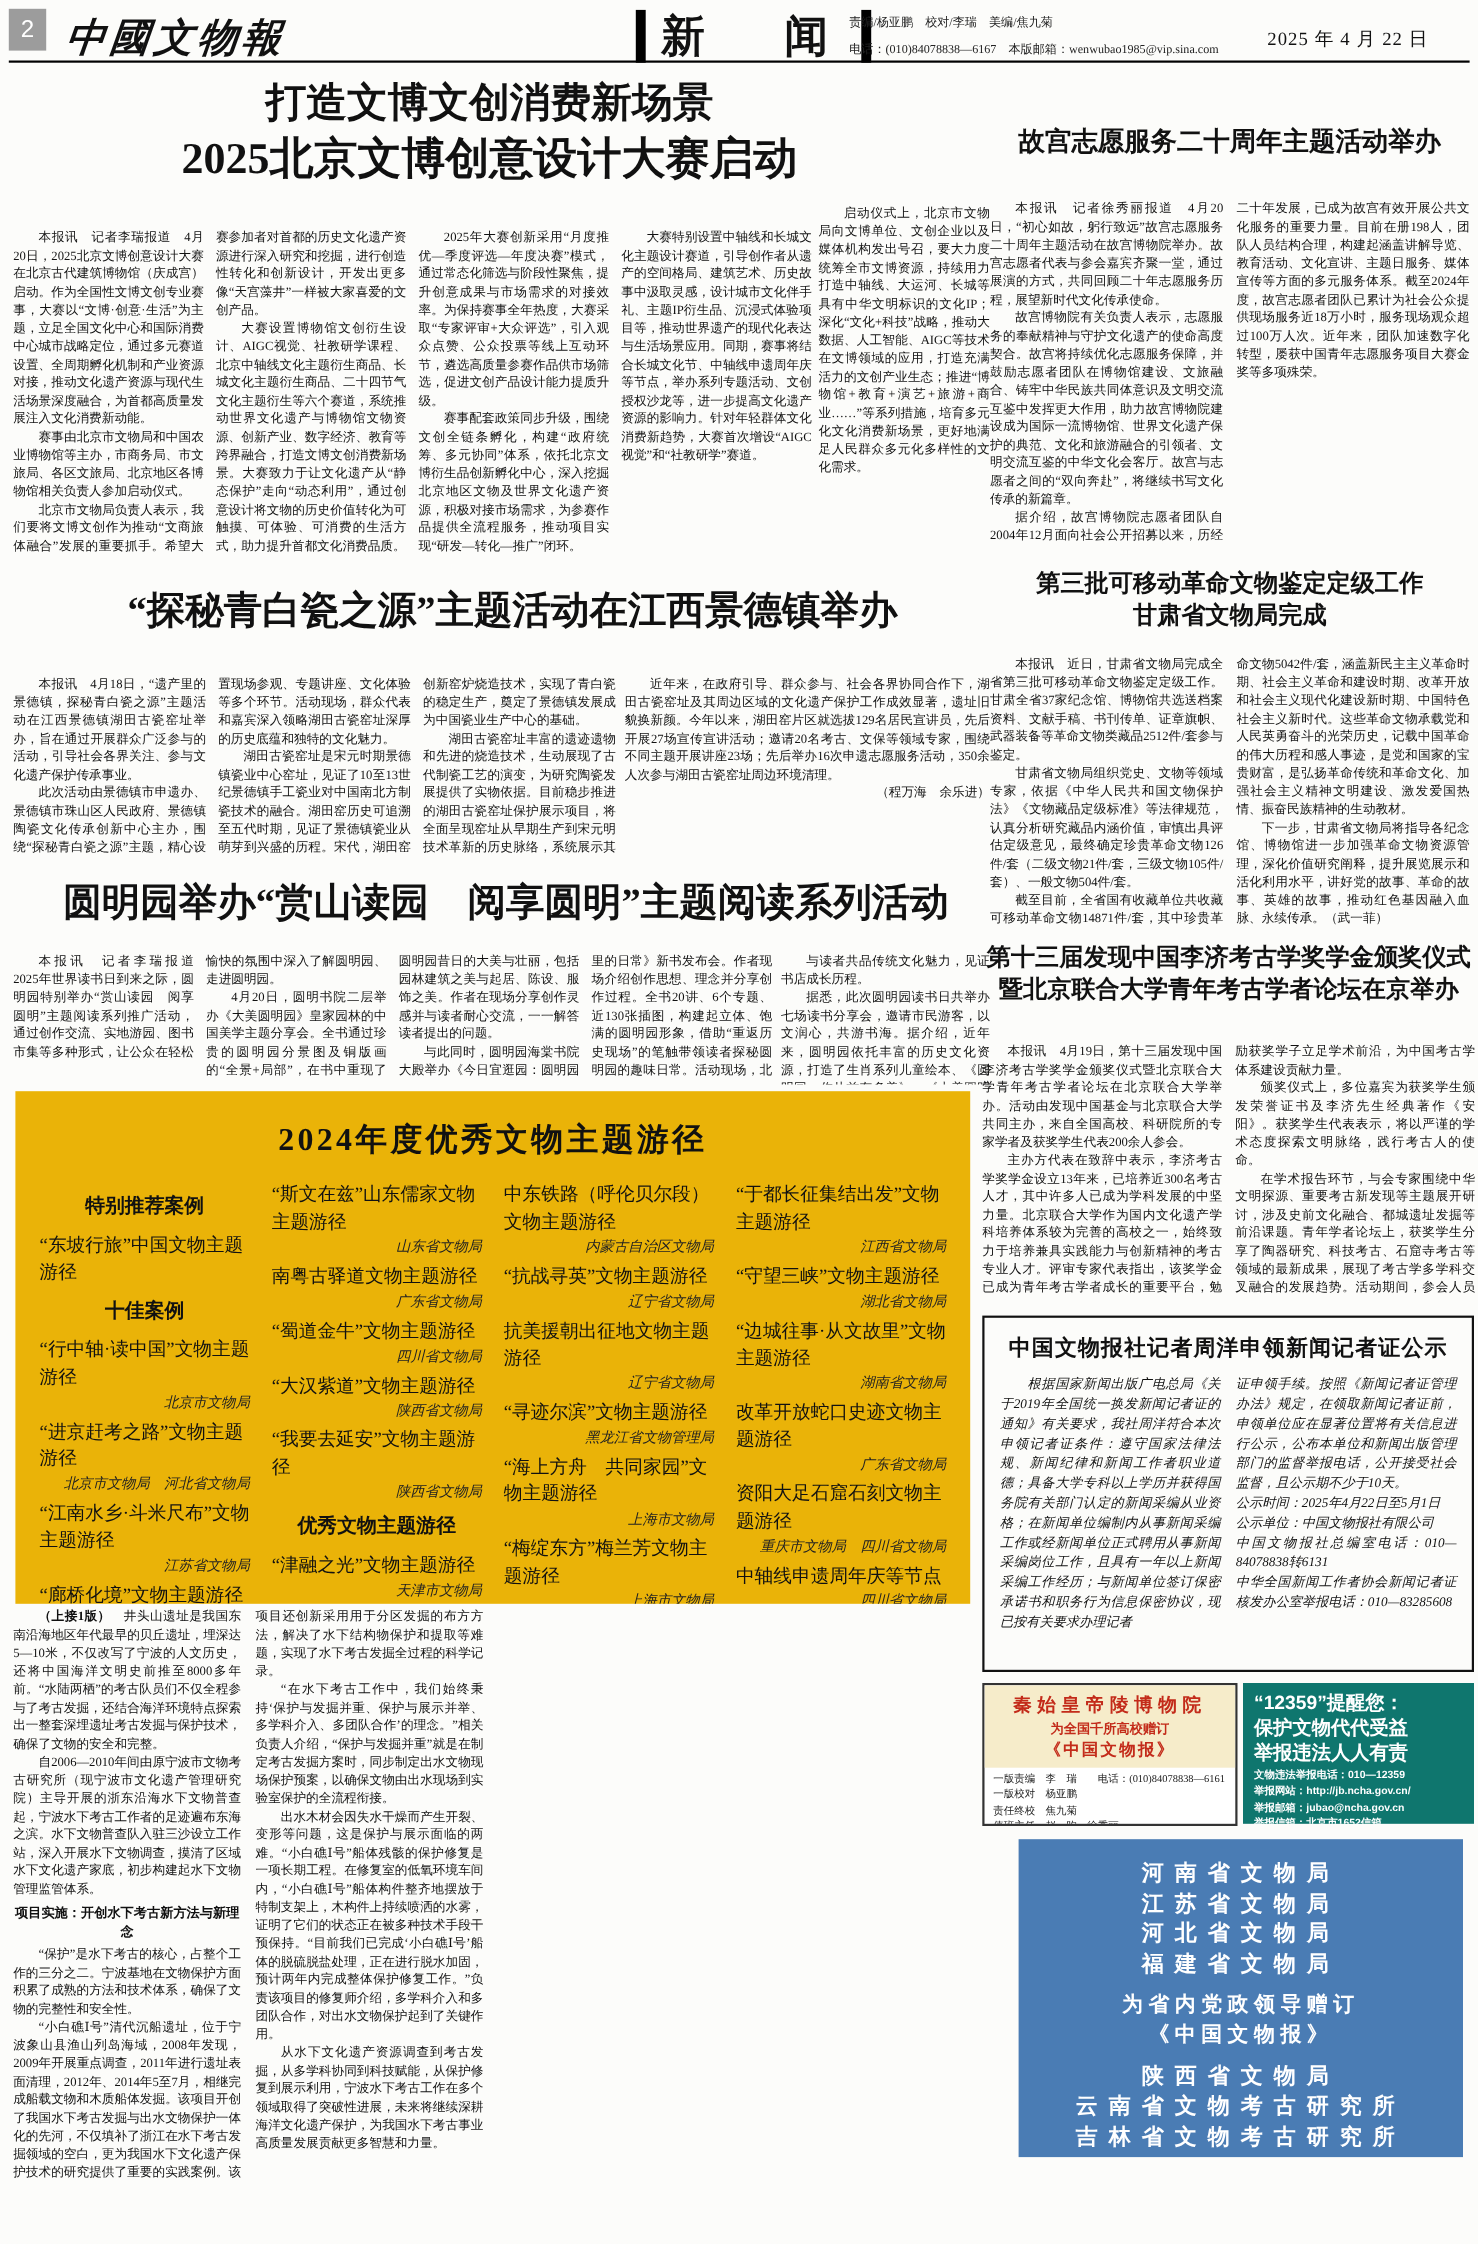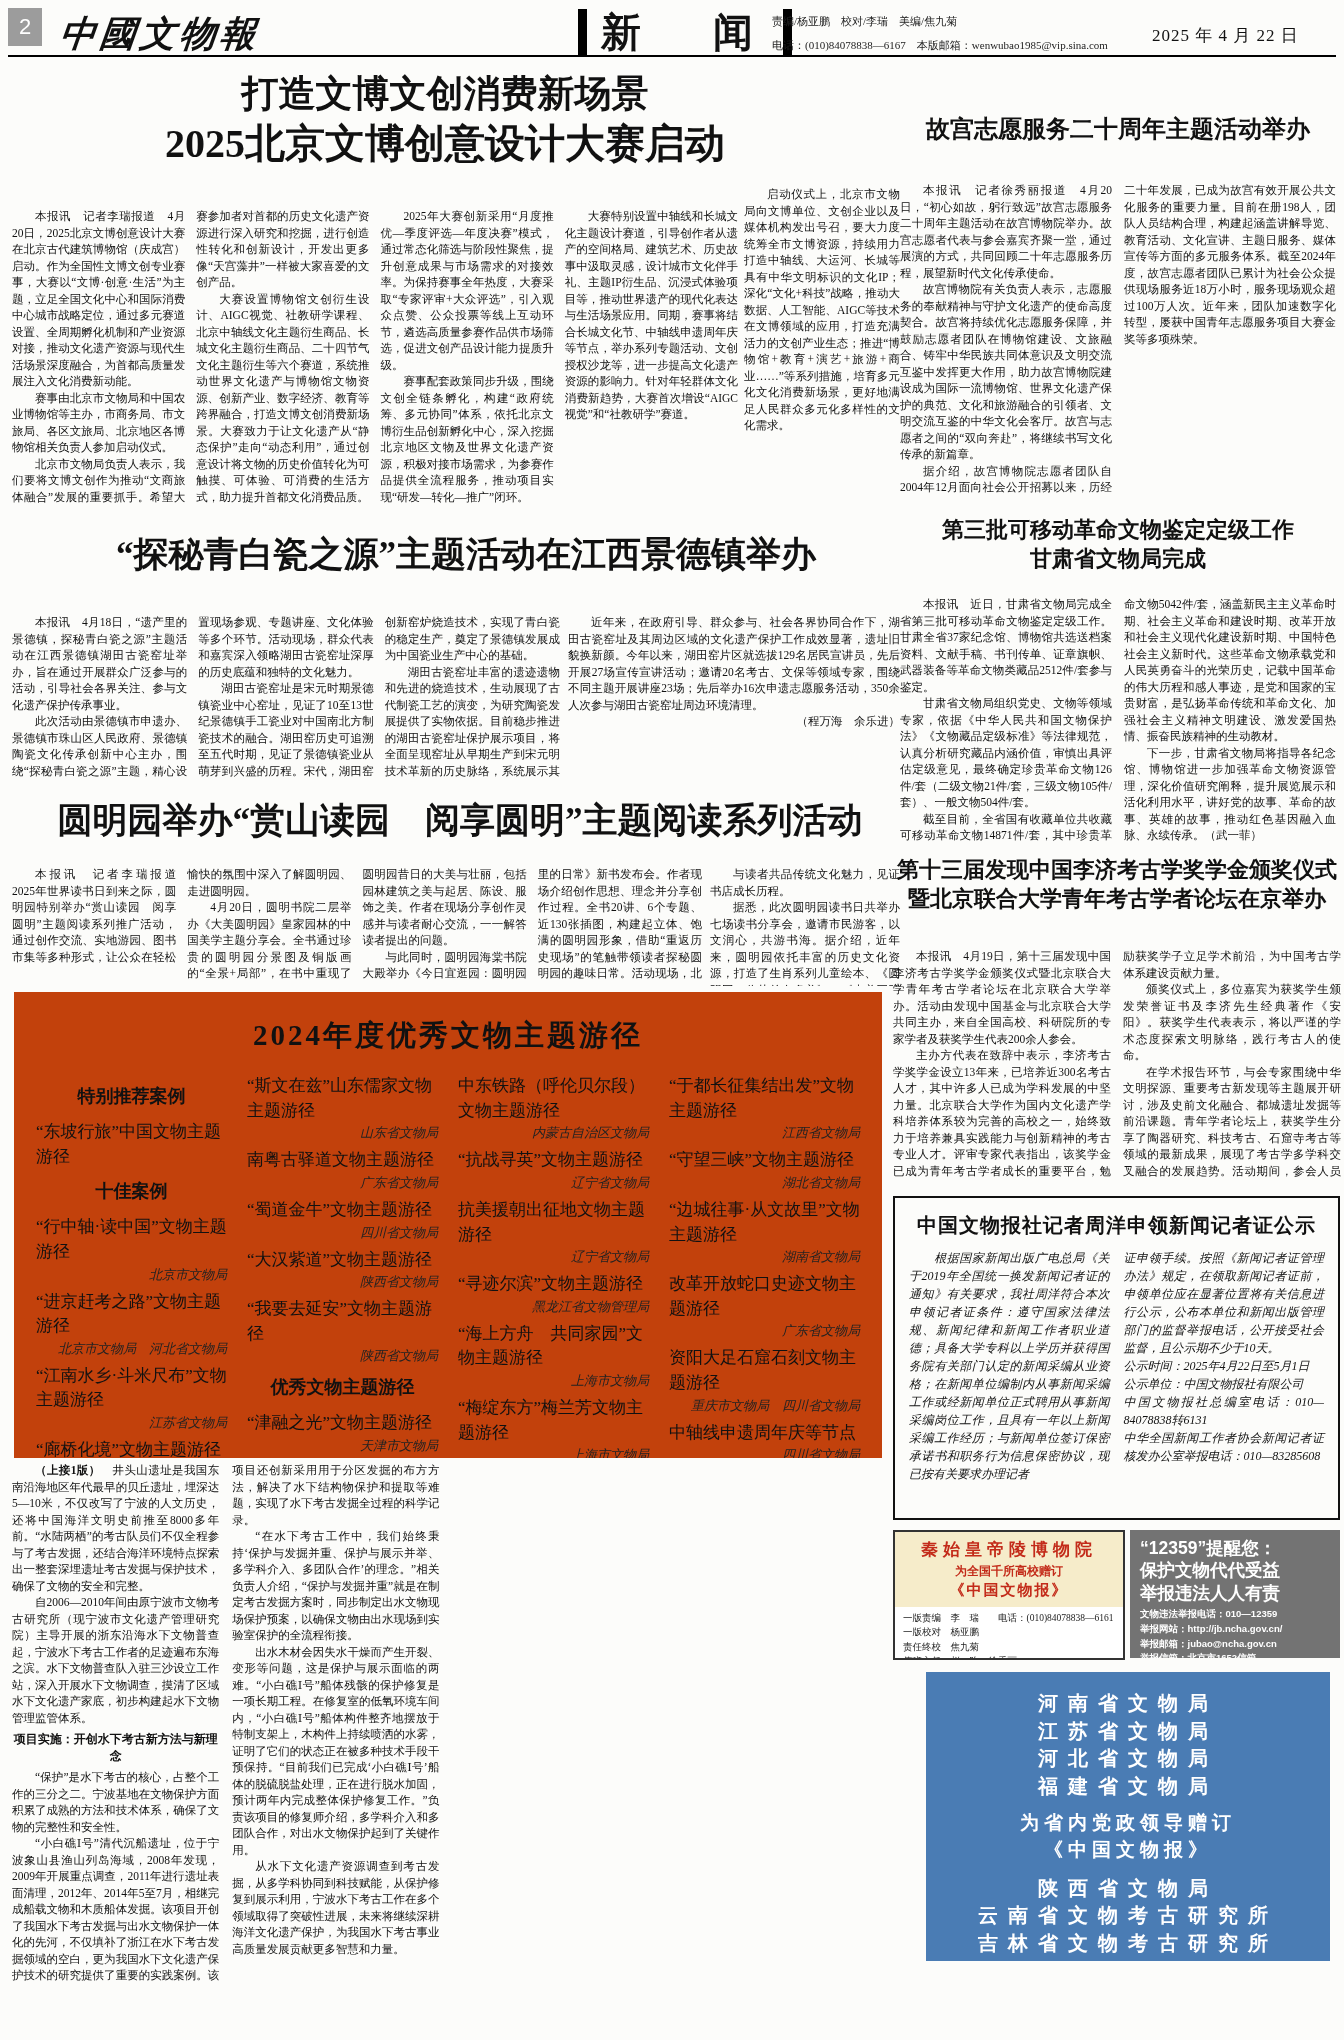--- a/index.html
+++ b/index.html
@@ -17,21 +17,21 @@
   .editors{font-size:11px;line-height:1.7;color:#222;}
   .date{font-size:17px;letter-spacing:1px;white-space:nowrap;}
   .hrule{background:#000;height:2px;}
   
   .headline{font-weight:900;text-align:center;line-height:1.3;}
   .art-body{font-size:11.5px;line-height:16.5px;text-align:justify;overflow:hidden;column-fill:auto;}
   .para{margin:0;text-indent:2em;}
   .byline{text-align:right;margin:0;}
   .ml{white-space:pre-line;}
   
-  .routes{background:#c2410c;box-sizing:border-box;padding:16px 22px;overflow:hidden;}
+  .routes{background:#eab308;box-sizing:border-box;padding:16px 22px;overflow:hidden;}
   .routes-title{font-weight:900;font-size:29px;text-align:center;letter-spacing:3px;margin:8px 0 18px 0;}
   .routes-cols{display:flex;gap:20px;}
   .routes-col{flex:1;min-width:0;}
   .tg-h{font-family:"Liberation Sans","DejaVu Sans",sans-serif;font-weight:bold;font-size:18px;
         text-align:center;margin:10px 0 12px 0;}
   .tg-n{font-size:17px;line-height:1.45;}
   .tg-o{font-size:13px;font-style:italic;text-align:right;color:#222;margin:1px 0 6px 0;}
   .tg-h:empty,.tg-n:empty,.tg-o:empty{display:none;}
   
   .notice{border:2px solid #111;box-sizing:border-box;padding:12px 14px;overflow:hidden;}
@@ -39,21 +39,21 @@
   .notice-cols{display:flex;gap:14px;}
   .notice-col{flex:1;font-size:12px;line-height:18px;font-style:italic;text-align:justify;}
   
   .qin{border:2px solid #333;box-sizing:border-box;overflow:hidden;background:#fff;}
   .qin-top{background:#f6ecca;text-align:center;padding:6px 4px 7px 4px;color:#c32b1a;font-weight:900;}
   .qin-l1{font-size:17px;letter-spacing:5px;}
   .qin-l2{font-size:12px;margin-top:2px;}
   .qin-l3{font-size:15px;letter-spacing:2px;margin-top:1px;}
   .staff{font-size:9.5px;line-height:1.5;color:#222;padding:4px 8px;}
   
-  .report{background:#737373;color:#fff;box-sizing:border-box;padding:7px 10px;overflow:hidden;
+  .report{background:#0f766e;color:#fff;box-sizing:border-box;padding:7px 10px;overflow:hidden;
           font-family:"Liberation Sans","DejaVu Sans",sans-serif;}
   .report-title{font-weight:900;font-size:17.5px;line-height:1.28;}
   .report-details{font-weight:bold;font-size:9.5px;line-height:1.55;margin-top:3px;}
   
   .panel{background:#4a7cb4;color:#fff;text-align:center;box-sizing:border-box;padding-top:18px;
          font-family:"Liberation Sans","DejaVu Sans",sans-serif;font-weight:900;overflow:hidden;}
   .panel-g{font-size:20px;letter-spacing:10px;line-height:1.38;}
   .panel-s{font-size:19px;letter-spacing:5px;line-height:1.38;margin-top:10px;}
   .panel-g2{margin-top:12px;}
   .subhead{font-weight:bold;text-align:center;font-size:12px;margin:5px 0;text-indent:0;}

